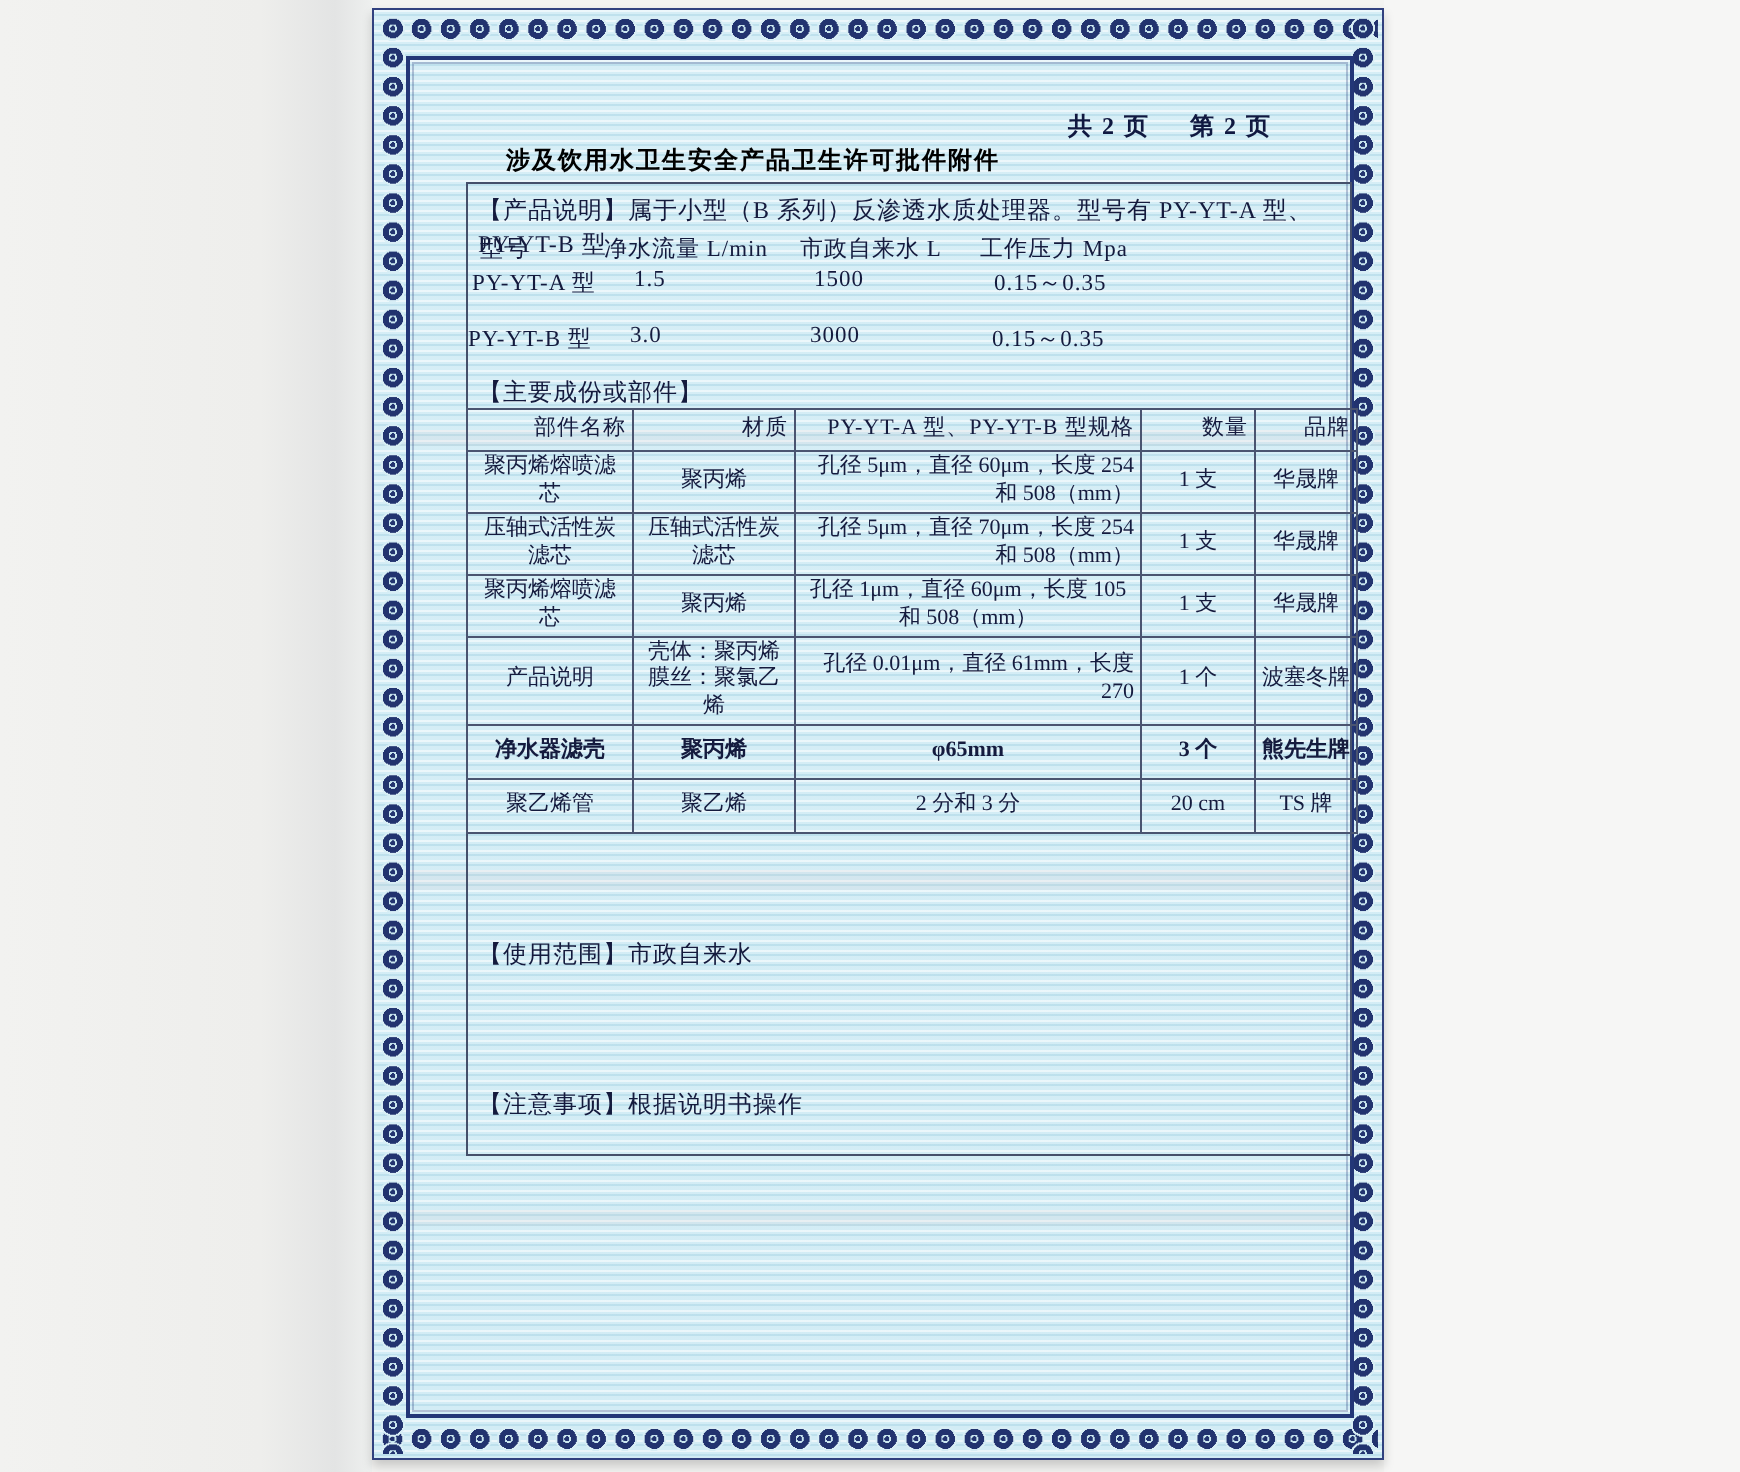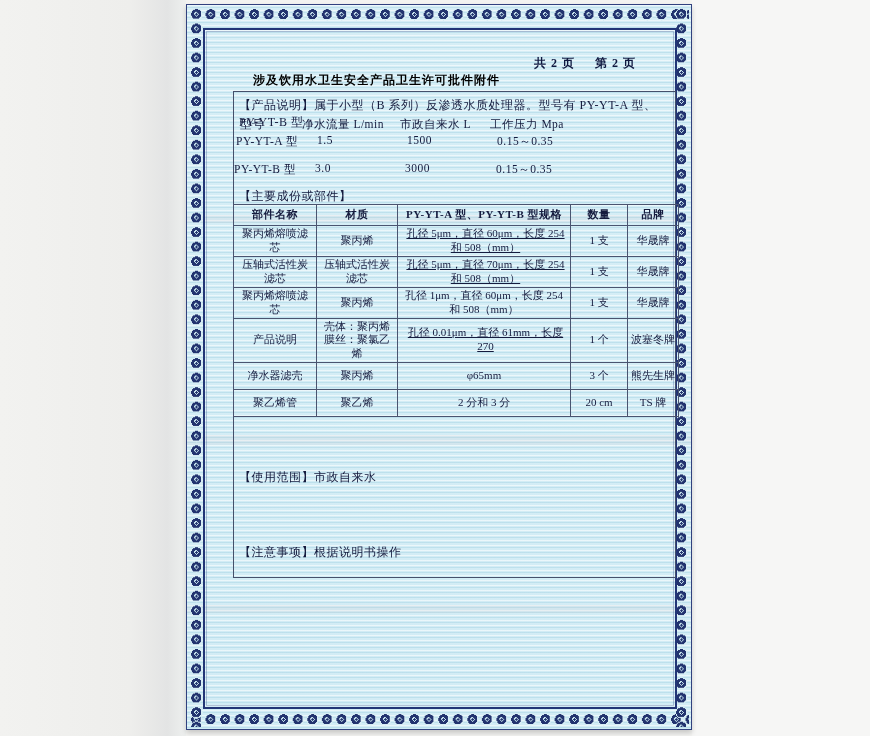--- a/index.html
+++ b/index.html
@@ -43,25 +43,25 @@
   .sec-product{left:5px;top:5px;}
   .sec-comp{left:5px;top:96px;}
   .sec-usage{left:5px;top:377px;}
   .sec-notes{left:5px;top:452px;}
 
   .mcell{position:absolute;font-size:11.5px;color:#141a3d;letter-spacing:.5px;white-space:nowrap;}
 
   table.comp{position:absolute;left:-1px;top:112px;width:445px;border-collapse:collapse;table-layout:fixed;}
   table.comp th,table.comp td{border:1px solid #4a5470;font-size:11px;color:#151b3e;
     padding:1px 3px;text-align:center;vertical-align:middle;line-height:1.25;}
-  table.comp th{font-weight:bold;height:18px;letter-spacing:.5px;}
+  table.comp th{font-weight:normal;height:18px;letter-spacing:.5px;text-align:right;}
   table.comp td.material{white-space:pre-line;}
-  table.comp td.spec.left{text-align:center;padding-left:6px;text-decoration:underline;}
+  table.comp td.spec.left{text-align:right;padding-left:6px;}
   tr.r1 td{height:28px;} tr.r2 td{height:28px;} tr.r3 td{height:26px;}
-  tr.r4 td{height:28px;} tr.r5 td{height:24px;} tr.r6 td{height:24px;}
+  tr.r4 td{height:28px;} tr.r5 td{height:24px;font-weight:bold;} tr.r6 td{height:24px;}
 </style>
 </head>
 <body>
 
 <div class="screen">
   <div class="left-band"></div>
   <div class="right-band"></div>
 
   <div class="doc">
     <div class="doc-bg"></div>
@@ -131,21 +131,21 @@
         <tr class="r2">
           <td>压轴式活性炭滤芯</td>
           <td class="material">压轴式活性炭滤芯</td>
           <td class="spec left">孔径 5μm，直径 70μm，长度 254 和 508（mm）</td>
           <td>1 支</td>
           <td>华晟牌</td>
         </tr>
         <tr class="r3">
           <td>聚丙烯熔喷滤芯</td>
           <td class="material">聚丙烯</td>
-          <td class="spec">孔径 1μm，直径 60μm，长度 254 和 508（mm）</td>
+          <td class="spec">孔径 1μm，直径 60μm，长度 105 和 508（mm）</td>
           <td>1 支</td>
           <td>华晟牌</td>
         </tr>
         <tr class="r4">
           <td>产品说明</td>
           <td class="material">壳体：聚丙烯
 膜丝：聚氯乙烯</td>
           <td class="spec left">孔径 0.01μm，直径 61mm，长度 270</td>
           <td>1 个</td>
           <td>波塞冬牌</td>

